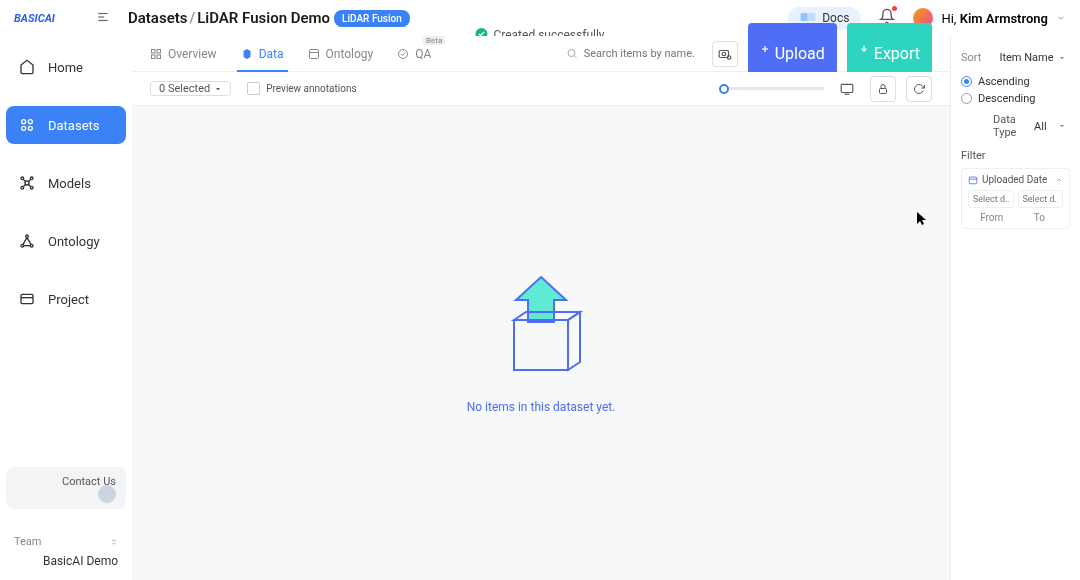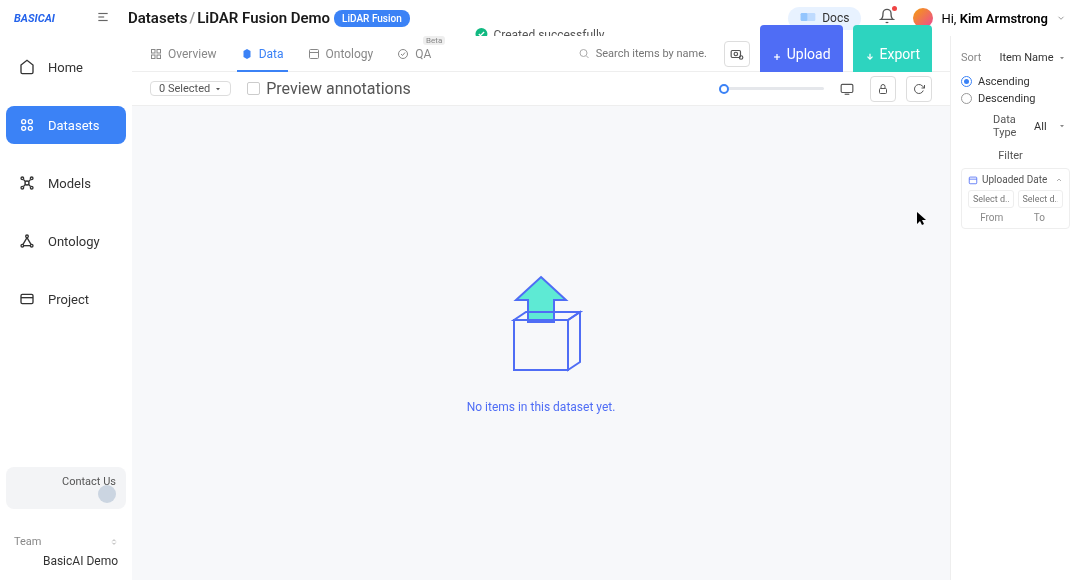--- a/index.html
+++ b/index.html
@@ -37,48 +37,48 @@
 .tabs-row { height: 36px; display: flex; align-items: center; padding: 0 18px; background: #fff; border-bottom: 1px solid #eee; gap: 24px; }
 .tab { display: flex; align-items: center; gap: 6px; font-size: 12px; color: #888; cursor: pointer; height: 100%; position: relative; }
 .tab.active { color: #3b82f6; }
 .tab.active::after { content: ''; position: absolute; bottom: -1px; left: -4px; right: -4px; height: 2px; background: #3b82f6; }
 .tab-badge { position: absolute; top: 0; right: -14px; font-size: 8px; background: #eee; color: #888; padding: 0 3px; border-radius: 3px; }
 .tabs-right { margin-left: auto; display: flex; align-items: center; gap: 10px; }
 .search-input { border: none; outline: none; font-size: 11px; padding: 5px 8px 5px 22px; width: 140px; background: transparent; color: #333; }
 .search-wrap { position: relative; }
 .search-wrap .sicon { position: absolute; left: 4px; top: 50%; transform: translateY(-50%); color: #aaa; }
 .icon-btn { width: 26px; height: 26px; border: 1px solid #ddd; border-radius: 4px; display: flex; align-items: center; justify-content: center; cursor: pointer; color: #555; background: #fff; }
-.btn { display: flex; align-items: flex-end; gap: 5px; padding: 21px 12px; border-radius: 4px; font-size: 14px; cursor: pointer; border: none; color: #fff; }
+.btn { display: flex; align-items: flex-start; gap: 5px; padding: 21px 12px; border-radius: 4px; font-size: 16px; cursor: pointer; border: none; color: #fff; }
 .btn-upload { background: #4f6df5; }
 .btn-export { background: #2dd4bf; }
 
 .toolbar-row { height: 34px; display: flex; align-items: center; padding: 0 18px; background: #fff; border-bottom: 1px solid #eee; gap: 16px; }
 .selected-dd { border: 1px solid #ddd; border-radius: 4px; padding: 0 8px; font-size: 11px; color: #555; display: flex; align-items: center; gap: 4px; cursor: pointer; }
-.checkbox-label { display: flex; align-items: center; gap: 6px; font-size: 16px; color: #555; cursor: pointer; }
+.checkbox-label { display: flex; align-items: center; gap: 6px; font-size: 10px; color: #555; cursor: pointer; }
 .checkbox { width: 13px; height: 13px; border: 1px solid #ccc; border-radius: 2px; }
 .toolbar-right { margin-left: auto; display: flex; align-items: center; gap: 10px; }
 .slider { width: 100px; height: 3px; background: #e5e7eb; border-radius: 2px; position: relative; cursor: pointer; }
 .slider-thumb { position: absolute; left: 0; top: 50%; transform: translate(-50%, -50%); width: 10px; height: 10px; border: 2px solid #3b82f6; background: #fff; border-radius: 50%; }
 
 .content { flex: 1; display: flex; align-items: center; justify-content: center; flex-direction: column; position: relative; }
 .empty-illustration { margin-bottom: 14px; }
 .empty-text { font-size: 12px; color: #4f6df5; }
 
 .right-panel { width: 130px; background: #fff; padding: 12px 10px; font-size: 11px; color: #333; border-left: 1px solid #eee; }
 .sort-row { display: flex; align-items: center; gap: 14px; margin-bottom: 8px; }
 .sort-label { color: #888; font-size: 11px; }
 .sort-select { flex: 1; display: flex; justify-content: space-between; align-items: center; padding: 3px 4px; font-size: 11px; cursor: pointer; }
 .radio-row { display: flex; align-items: center; gap: 6px; margin-bottom: 4px; cursor: pointer; }
 .radio { width: 11px; height: 11px; border: 1px solid #999; border-radius: 50%; display: flex; align-items: center; justify-content: center; }
 .radio.checked::after { content: ''; width: 5px; height: 5px; background: #3b82f6; border-radius: 50%; }
 .radio.checked { border-color: #3b82f6; }
 .field-row { display: flex; justify-content: space-between; align-items: center; margin: 8px 0 4px; }
 .field-label { color: #555; margin-left: 32px; }
 .dt-select { display: flex; justify-content: space-between; align-items: center; padding: 2px 4px; cursor: pointer; width: 50px;}
-.filter-header { display: flex; justify-content: center; align-items: center; margin-top: 10px; margin-bottom: 6px; color: #555; }
+.filter-header { display: flex; justify-content: space-between; align-items: center; margin-top: 10px; margin-bottom: 6px; color: #555; }
 .filter-group { border: 1px solid #eee; border-radius: 4px; padding: 5px 6px; }
 .fg-head { display: flex; align-items: center; gap: 4px; font-size: 10px; color: #555; cursor: pointer; }
 .date-inputs { display: flex; gap: 4px; margin-top: 5px; }
 .date-input { flex: 1; border: 1px solid #eee; border-radius: 3px; padding: 3px 4px; font-size: 9px; color: #bbb; min-width: 0; }
 .date-labels { display: flex; margin-top: 4px; }
 .date-labels span { flex: 1; text-align: center; font-size: 10px; color: #888; }
 
 .cursor { position: absolute; left: 785px; top: 176px; pointer-events: none; }
 </style>
 </head>

